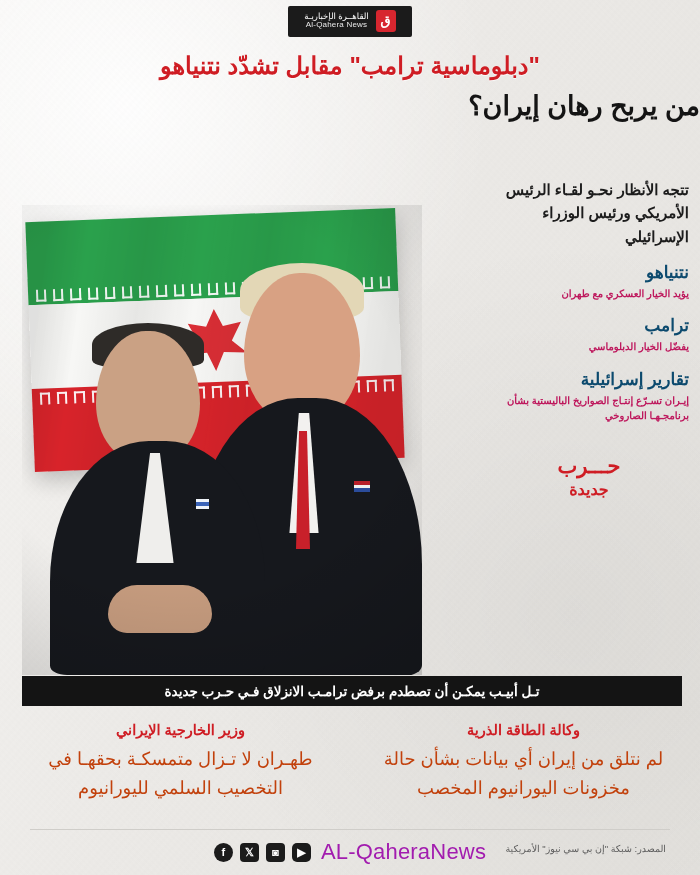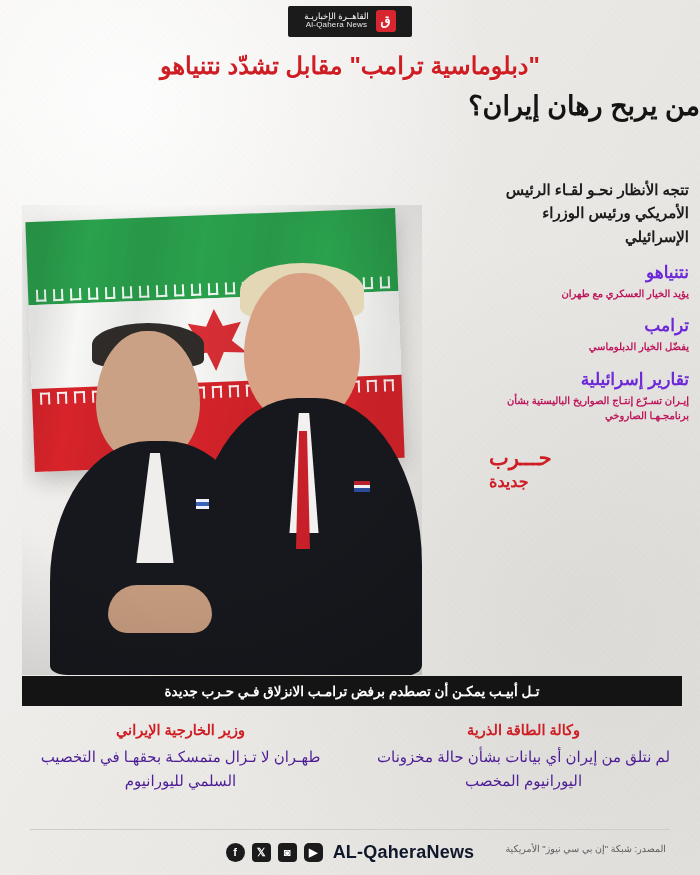--- a/index.html
+++ b/index.html
@@ -63,27 +63,27 @@
   
   .side{
     position:absolute; top:178px; right:11px; width:200px;
     text-align:right;
   }
   .side .lead{
     color:#1c1c1c; font-size:15px; font-weight:bold; line-height:1.55;
   }
   .blk{ margin-top:14px; }
   .blk h3{
-    color:#6d28d9; font-size:17px; font-weight:bold; margin-bottom:3px;
+    color:#0c4a6e; font-size:17px; font-weight:bold; margin-bottom:3px;
   }
   .blk p{
     color:#be185d; font-size:10px; line-height:1.55;font-weight:bold;
   }
   .war{
-    margin-top:22px; text-align:left;
+    margin-top:30px; text-align:center;
   }
   .war .w1{ color:#cf1d24; font-size:21px; font-weight:bold; letter-spacing:2px; }
   .war .w2{ color:#cf1d24; font-size:16px; font-weight:bold; margin-top:2px; }
 
   
   .photo{
     position:absolute; left:22px; top:205px; width:400px; height:470px;
     overflow:hidden;
   }
   .flag{
@@ -187,34 +187,34 @@
     color:#fff; font-size:13.5px; font-weight:bold; letter-spacing:.6px;
   }
 
   
   .bottom{
     position:absolute; left:22px; right:18px; top:722px;
     display:flex; gap:26px; direction:rtl;
   }
   .bcol{ flex:1; text-align:center; }
   .bcol h4{ color:#cf1d24; font-size:14.5px; font-weight:bold; margin-bottom:7px; }
-  .bcol p{ color:#4c1d95; font-size:15px; line-height:1.6; }
+  .bcol p{ color:#c2410c; font-size:18px; line-height:1.6; }
 
   
   .footer{
     position:absolute; left:0; right:0; bottom:0; height:46px;
     display:flex; align-items:center; justify-content:center; gap:10px;
   }
   .footer .line{
     position:absolute; left:30px; right:30px; top:0; height:1px; background:#cfcdc9;
   }
   .src{
     position:absolute; right:34px; top:14px; font-size:9.5px; color:#5b5b5b;
   }
-  .brand{ font-size:18px; font-weight:bold; color:#0f172a; letter-spacing:.2px; }
+  .brand{ font-size:22px; font-weight:normal; color:#a21caf; letter-spacing:.2px; }
   .socials{ display:flex; align-items:center; gap:7px; }
   .soc{
     width:19px; height:19px; border-radius:4px; background:#1b1b1b;
     display:flex; align-items:center; justify-content:center;
     color:#fff; font-size:11px; font-weight:bold;
   }
   .soc.yt{ border-radius:5px; }
   .soc.ig{ background:#1b1b1b; }
   .soc.fb{ border-radius:50%; }
 </style>

